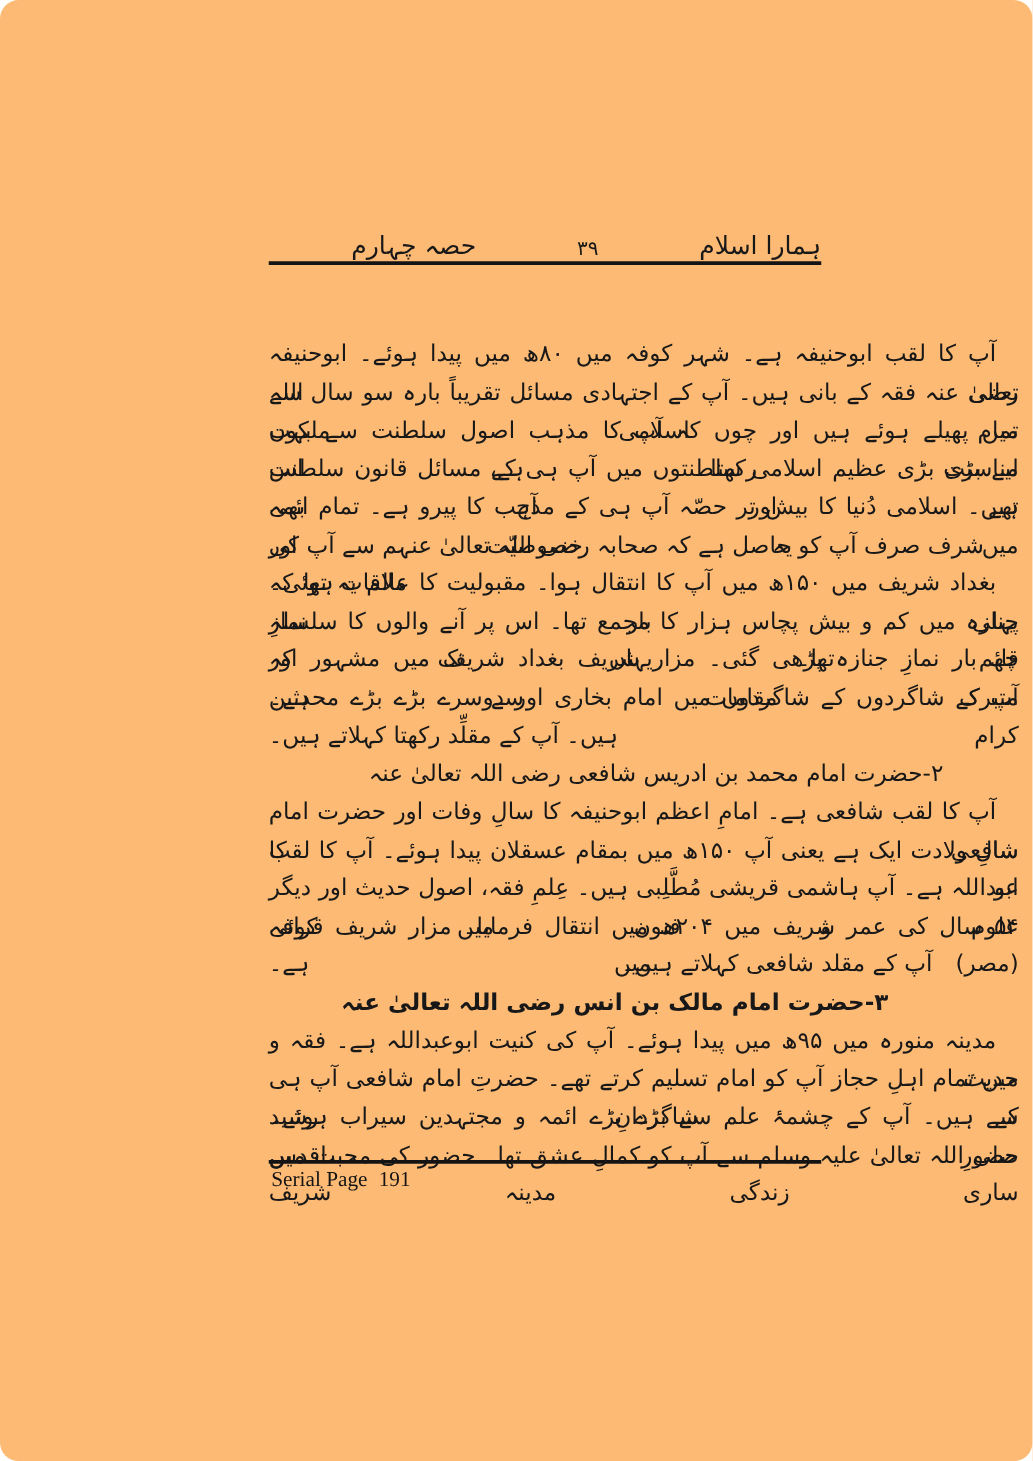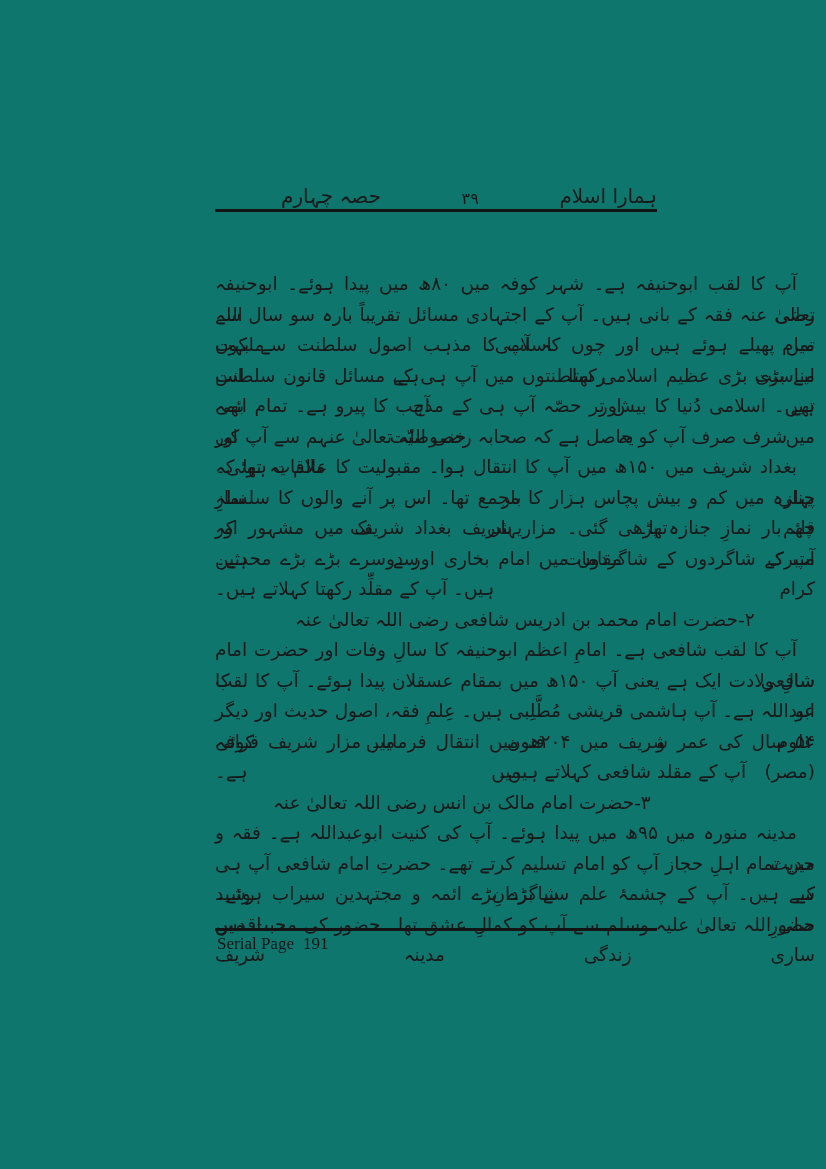--- a/index.html
+++ b/index.html
@@ -1,22 +1,23 @@
 <!DOCTYPE html>
 <html><head>
 <meta charset="utf-8">
 <style>
   html,body{margin:0;padding:0;background:#ffffff;}
   .page{
     position:relative;
     width:826px;height:1169px;
-    background:#0f766e;
+    background:#fdba74;
     overflow:hidden;
     font-family:"DejaVu Sans",sans-serif;
     color:#181818;
+    border-radius:15px;
   }
   
   .header{
     position:absolute;left:215px;top:174px;width:442px;height:34px;
     display:flex;justify-content:space-between;align-items:flex-end;
   }
   .hdr-section{font-size:20px;margin-left:66px;direction:rtl;}
   .hdr-pageno{font-size:16px;font-weight:normal;letter-spacing:1px;}
   .hdr-book{font-size:20px;direction:rtl;}
   .rule{position:absolute;left:215px;width:442px;height:3px;background:#141414;}
@@ -30,21 +31,21 @@
   }
   .line{
     height:30.5px;line-height:30.5px;font-size:18.5px;
     direction:rtl;overflow:visible;white-space:normal;
   }
   .ln-full{text-align:justify;text-align-last:justify;}
   .ln-first{text-align:justify;text-align-last:justify;text-indent:18px;}
   .ln-endleft{text-align:left;}
   .ln-endmid{text-align:center;padding-left:213px;}
   .ln-h2{text-align:left;padding-left:80px;}
-  .ln-h3{text-align:left;padding-left:58px;}
+  .ln-h3{text-align:left;padding-left:58px;font-weight:bold;}
   
   .footer{
     position:absolute;left:217px;top:934px;
     font-family:"Liberation Serif","DejaVu Serif",serif;
     font-size:17px;color:#141414;
   }
   .footer .num{margin-left:9px;}
 </style>
 </head>
 <body>

